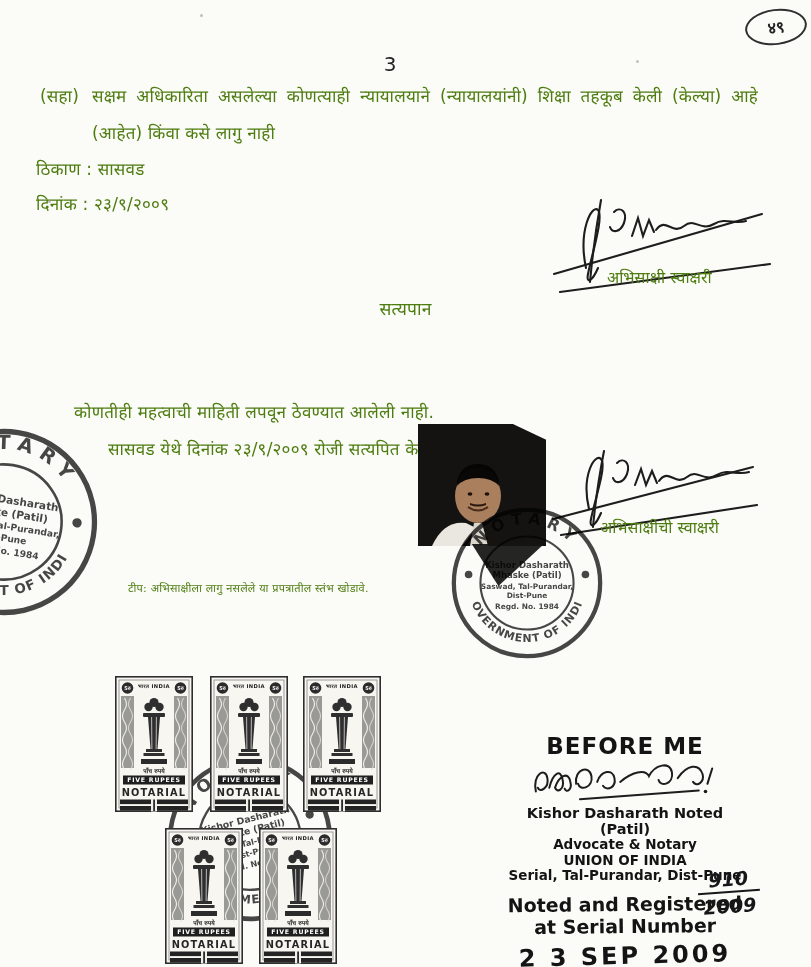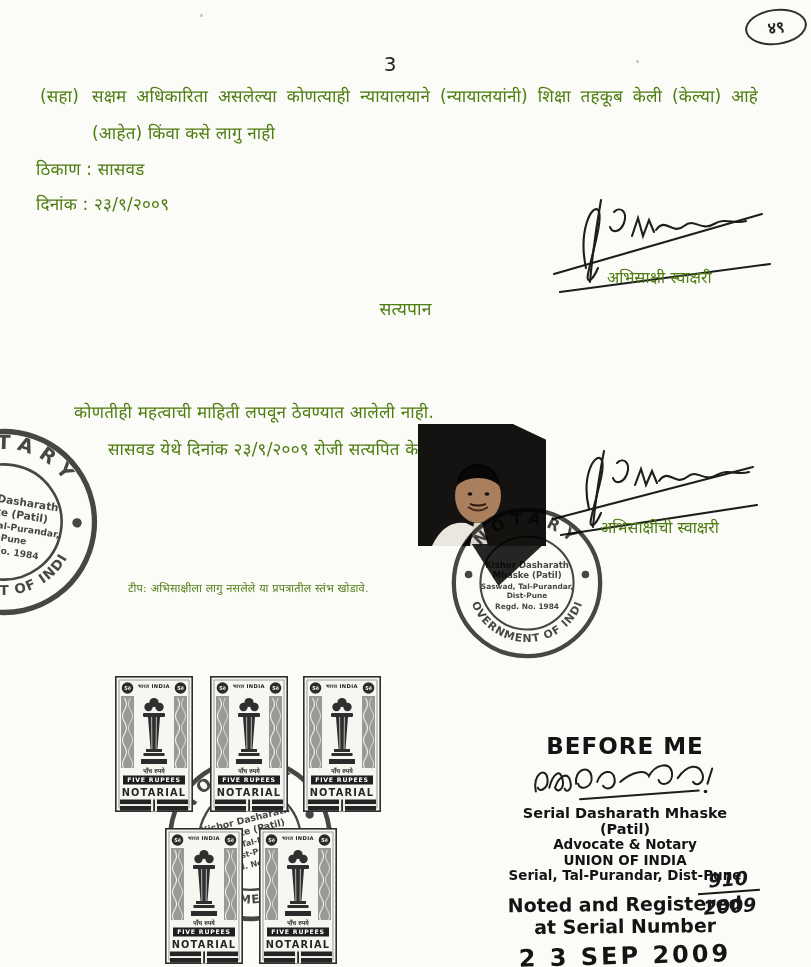--- a/index.html
+++ b/index.html
@@ -364,21 +364,21 @@
         <path d="M 26 32 C 30 16 38 12 40 24 C 42 34 34 38 32 32 C 36 20 46 14 48 26 C 50 34 44 38 42 33"></path>
         <path d="M 54 28 C 52 12 68 8 70 20 C 72 32 58 36 56 28"></path>
         <path d="M 76 26 C 80 14 92 12 94 22 C 96 32 86 36 82 30"></path>
         <path d="M 100 26 C 112 16 126 12 130 20 C 136 8 152 4 154 16 C 156 28 142 32 140 24"></path>
         <path d="M 160 22 C 170 8 182 6 186 18 C 188 26 180 32 176 26"></path>
         <path d="M 58 44 L 182 35"></path>
         <path d="M 196 12 L 191 28"></path>
         <circle cx="189" cy="36" r="1.9" fill="#1d1d1d" stroke="none"></circle>
       </svg>
     </div>
-    <div class="bm-name">Serial Dasharath Mhaske (Patil)</div>
+    <div class="bm-name">Kishor Dasharath Noted (Patil)</div>
     <div class="bm-line">Advocate &amp; Notary</div>
     <div class="bm-line">UNION OF INDIA</div>
     <div class="bm-line">Serial, Tal-Purandar, Dist-Pune</div>
     <div class="bm-noted">
       <div>Noted and Registered</div>
       <div>at Serial Number</div>
     </div>
     <div class="bm-date">2 3 SEP 2009</div>
   </div>
 

